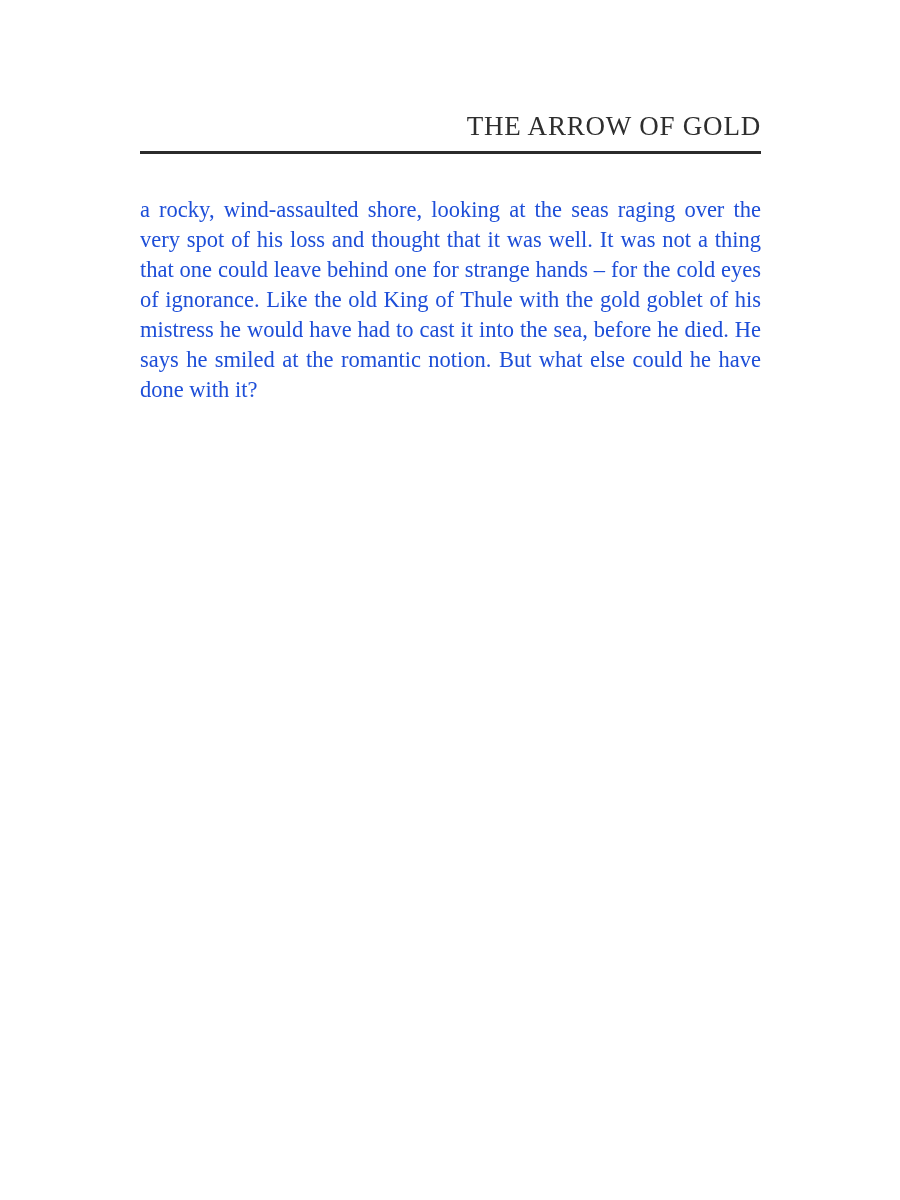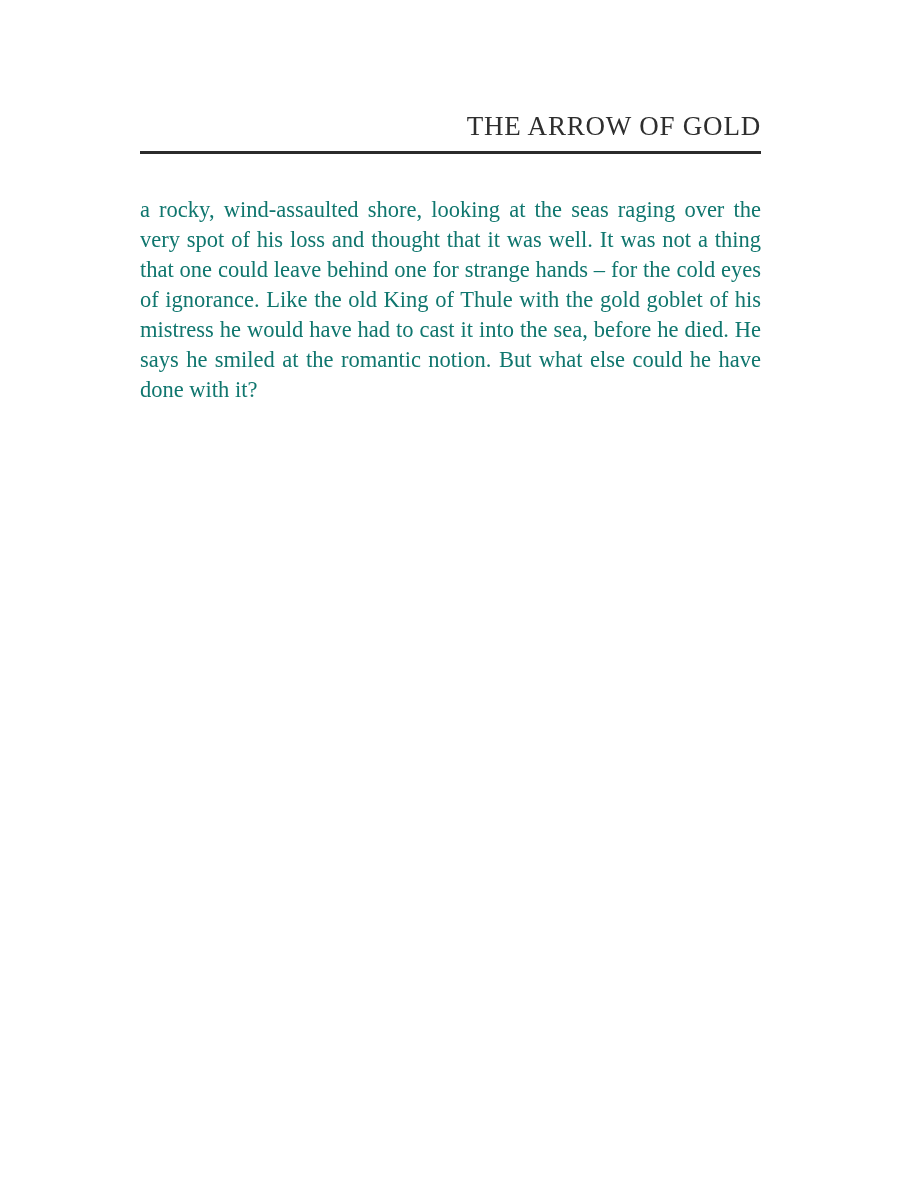--- a/index.html
+++ b/index.html
@@ -34,21 +34,21 @@
   .header-rule {
     margin-top: 9px;
     border: none;
     border-top: 3px solid #2b2b2b;
     width: 100%;
   }
   .body-text {
     margin-top: 41px;
     font-size: 22.5px;
     line-height: 30px;
-    color: #0f766e;
+    color: #1d4ed8;
     text-align: justify;
     text-justify: inter-word;
   }
 </style>
 </head>
 <body>
 
 <div class="page">
   <div class="content">
     <div class="running-header">THE ARROW OF GOLD</div>

